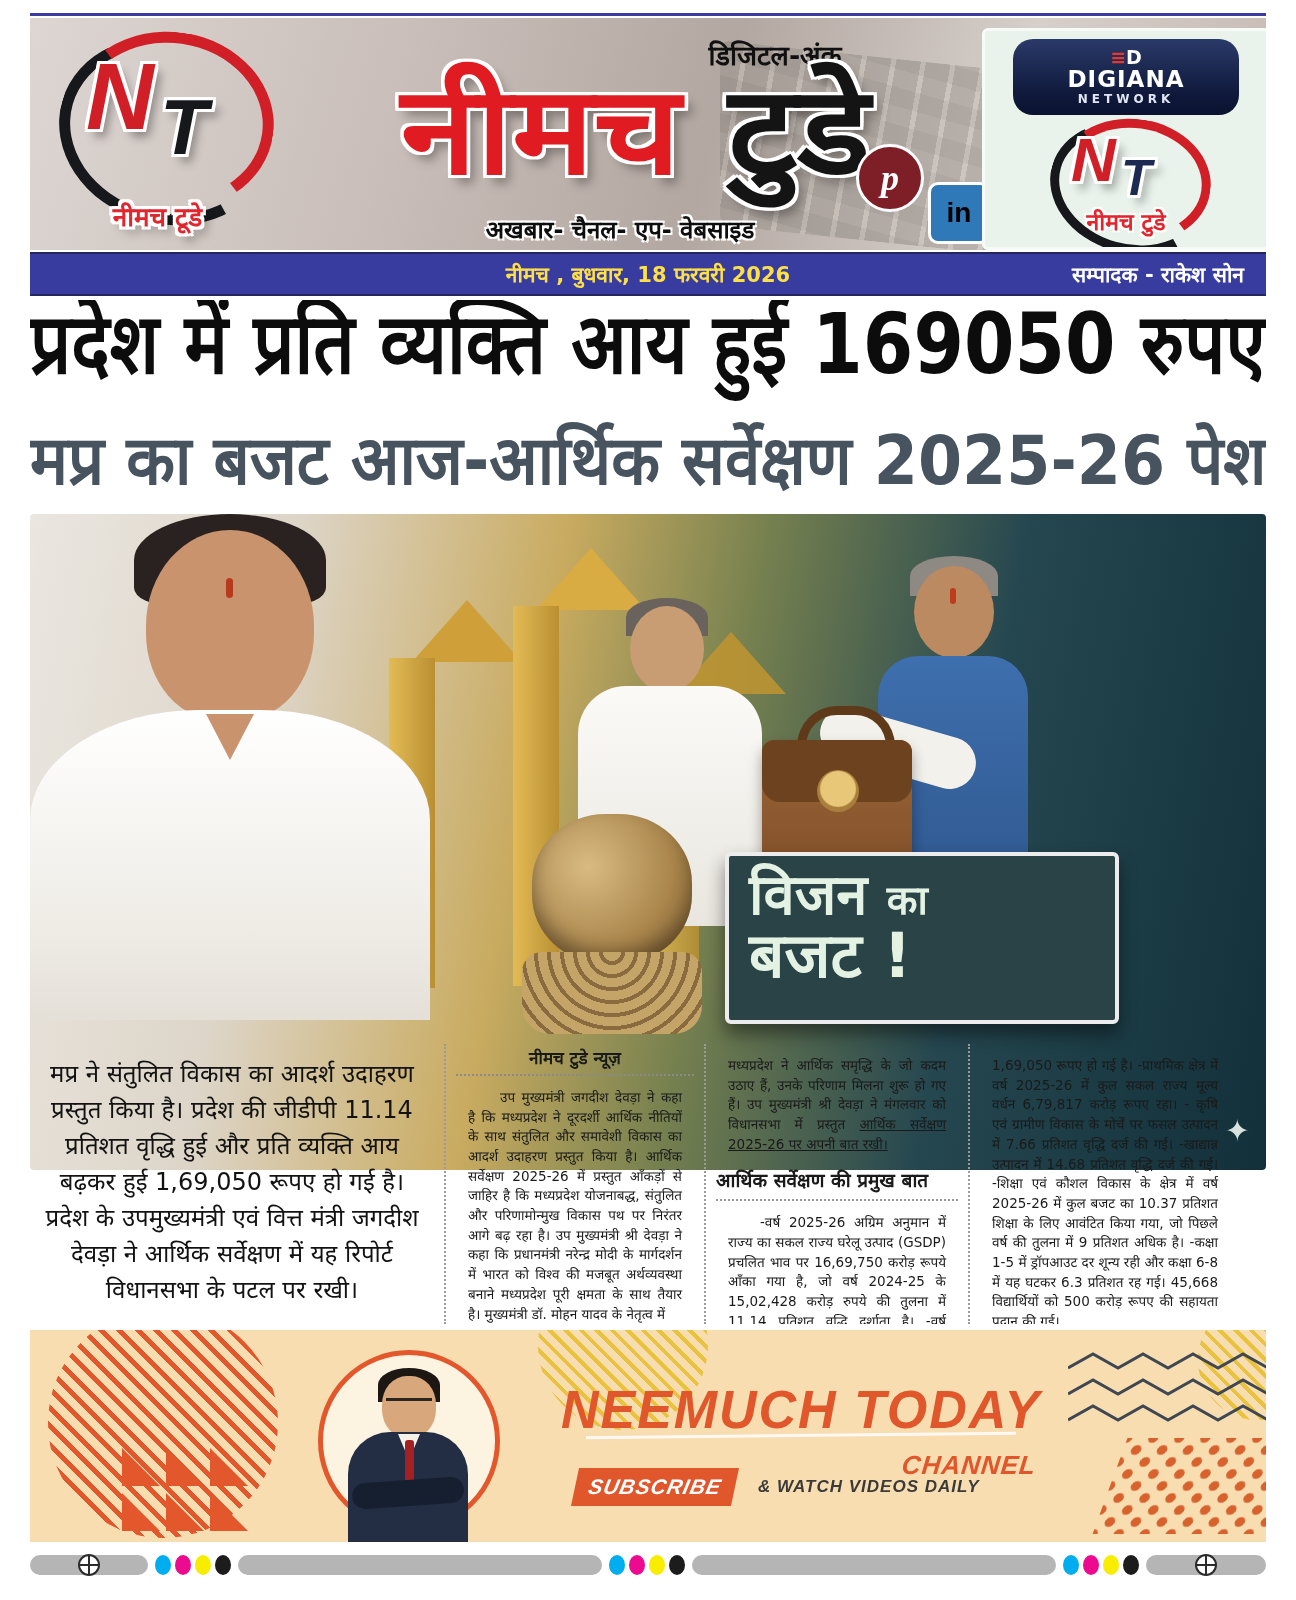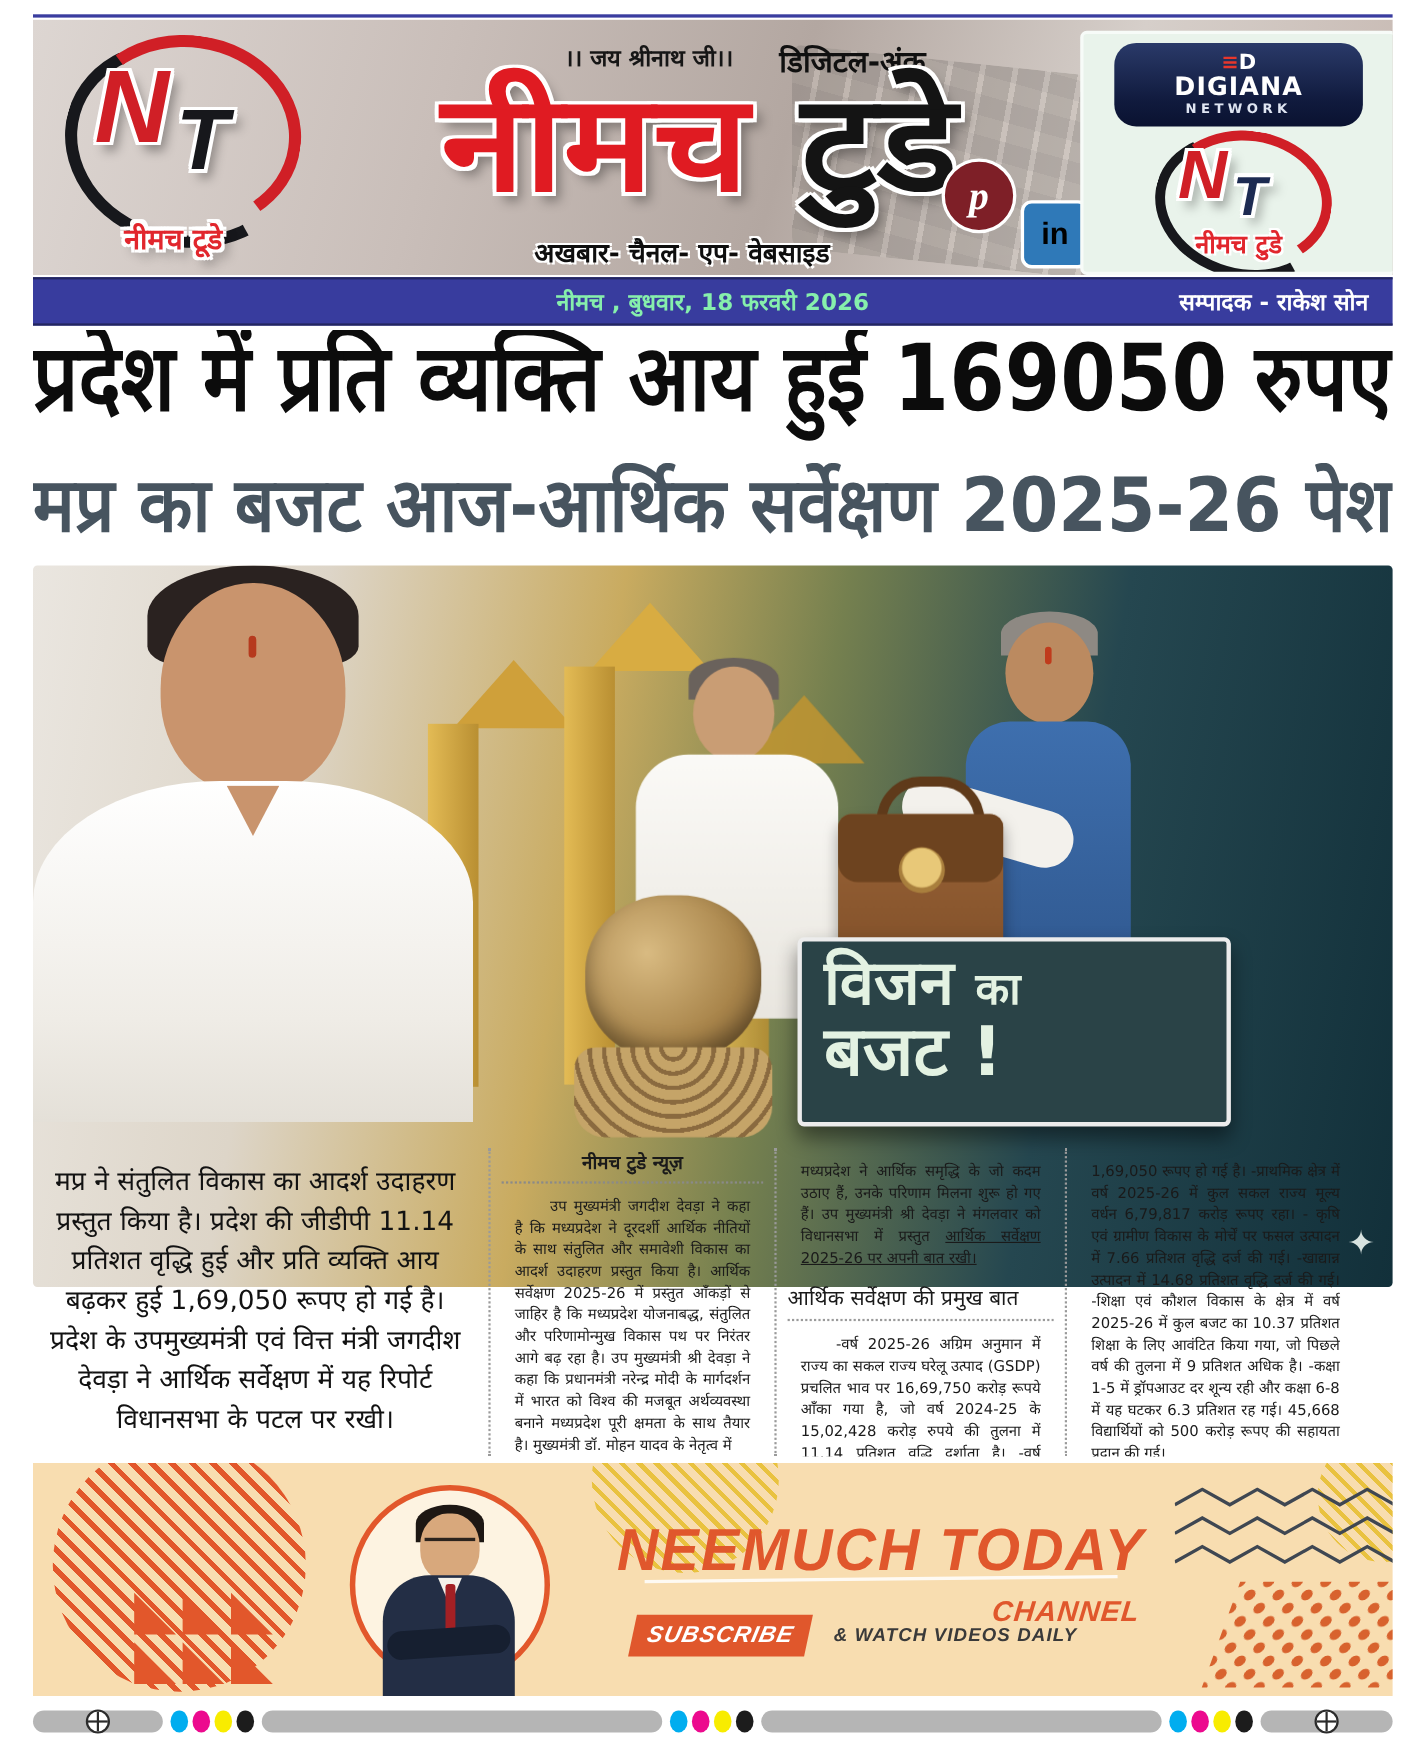--- a/index.html
+++ b/index.html
@@ -49,21 +49,21 @@
   .nt2 .arc-black{left:64px;top:6px;width:146px;height:112px;border-width:9px;}
   .nt2 .arc-red{left:72px;top:2px;width:136px;height:106px;border-width:9px;}
   .nt2-n{position:absolute;left:86px;top:12px;font:italic 800 62px "Liberation Sans",sans-serif;color:#d01f26;line-height:1;}
   .nt2-t{position:absolute;left:136px;top:36px;font:italic 800 50px "Liberation Sans",sans-serif;color:#1d2b52;line-height:1;}
   .nt2-caption{text-align:center;font-weight:800;font-size:23px;color:#e1262d;margin-top:2px;
     text-shadow:2px 2px 0 #fff,-2px -2px 0 #fff,2px -2px 0 #fff,-2px 2px 0 #fff;}
 
   
   .datebar{left:30px;top:252px;width:1236px;height:40px;background:#383c9e;border-top:2px solid #23265f;border-bottom:2px solid #23265f;}
   .date-center{position:absolute;left:0;top:0;width:100%;height:100%;display:flex;align-items:center;justify-content:center;
-    color:#86efac;font-weight:800;font-size:21px;}
+    color:#fde047;font-weight:800;font-size:21px;}
   .date-editor{position:absolute;right:22px;top:0;height:100%;display:flex;align-items:center;color:#fff;font-weight:800;font-size:21px;}
 
   
   .hl1{left:30px;top:300px;width:1236px;height:110px;display:flex;align-items:flex-start;justify-content:center;overflow:hidden;}
   .hl1 span{white-space:nowrap;font-weight:800;font-size:84px;color:#0c0c0c;line-height:1.05;}
   .hl2{left:30px;top:414px;width:1236px;height:94px;display:flex;align-items:center;justify-content:center;overflow:hidden;}
   .hl2 span{white-space:nowrap;font-weight:800;font-size:68px;color:#47545f;line-height:1.05;}
 
   
   .photo{left:30px;top:514px;width:1236px;height:656px;overflow:hidden;border-radius:4px;
@@ -107,21 +107,21 @@
   .col1{width:404px;font-size:24px;line-height:1.5;text-align:center;color:#121212;}
   .col2,.col3,.col4{border-left:2px dotted #9a9a9a;padding-left:10px;font-size:13.5px;line-height:1.46;color:#1a1a1a;}
   .col2{width:250px;}
   .col3{width:254px;}
   .col4{width:262px;}
   .byline{text-align:center;font-weight:700;font-size:17px;margin:2px 0 3px;}
   .dotted-rule{border-bottom:2px dotted #8a8a8a;margin:0 0 8px;}
   .jt{text-align:justify;margin:12px;}
   .indent{text-indent:32px;}
   .u{text-decoration:underline;}
-  .subhead{font-weight:400;font-size:19px;margin:6px 0 4px;border-bottom:2px dotted #9a9a9a;padding-bottom:5px;}
+  .subhead{font-weight:700;font-size:19px;margin:6px 0 4px;border-bottom:2px dotted #9a9a9a;padding-bottom:5px;}
 
   
   .banner{left:30px;top:1330px;width:1236px;height:212px;background:#f8ddb0;overflow:hidden;}
   .stripe-circle{position:absolute;border-radius:50%;}
   .sc-orange{left:18px;top:-22px;width:230px;height:230px;
     background:repeating-linear-gradient(45deg,#e2572b 0 5px,rgba(0,0,0,0) 5px 13px);}
   .sc-yellow{left:508px;top:-70px;width:170px;height:170px;
     background:repeating-linear-gradient(45deg,#e9c23f 0 4px,rgba(0,0,0,0) 4px 11px);}
   .sc-yellow2{left:1258px;top:-30px;width:120px;height:120px;margin-left:-90px;
     background:repeating-linear-gradient(45deg,#e9c23f 0 4px,rgba(0,0,0,0) 4px 11px);}
@@ -172,21 +172,20 @@
     <div class="abs keys"></div>
 
     <div class="abs nt-logo">
       <div class="arc arc-black"></div>
       <div class="arc arc-red"></div>
       <div class="nt-n outline-w">N</div>
       <div class="nt-t outline-w">T</div>
       <div class="nt-caption outline-w">नीमच टूडे</div>
     </div>
 
-    <div class="abs tagline">।। जय श्रीनाथ जी।।</div>
     <div class="abs digital">डिजिटल-अंक</div>
 
     <div class="abs title-wrap">
       <div class="title-line outline-w" style="display: inline-block; transform-origin: center center; transform: scaleX(1.12);">
         <span class="title-red">नीमच </span><span class="title-black">टुडे</span>
       </div>
     </div>
 
     <div class="abs subtitle">अखबार- चैनल- एप- वेबसाइड</div>
 

